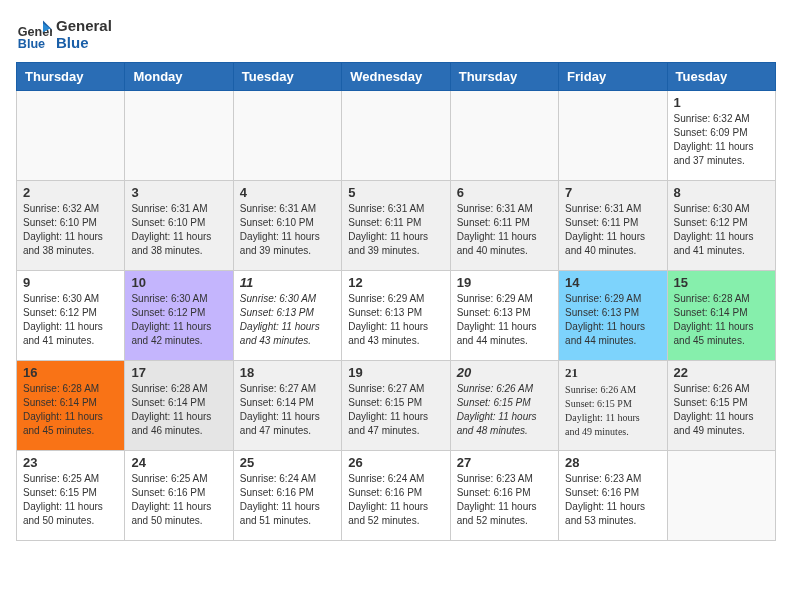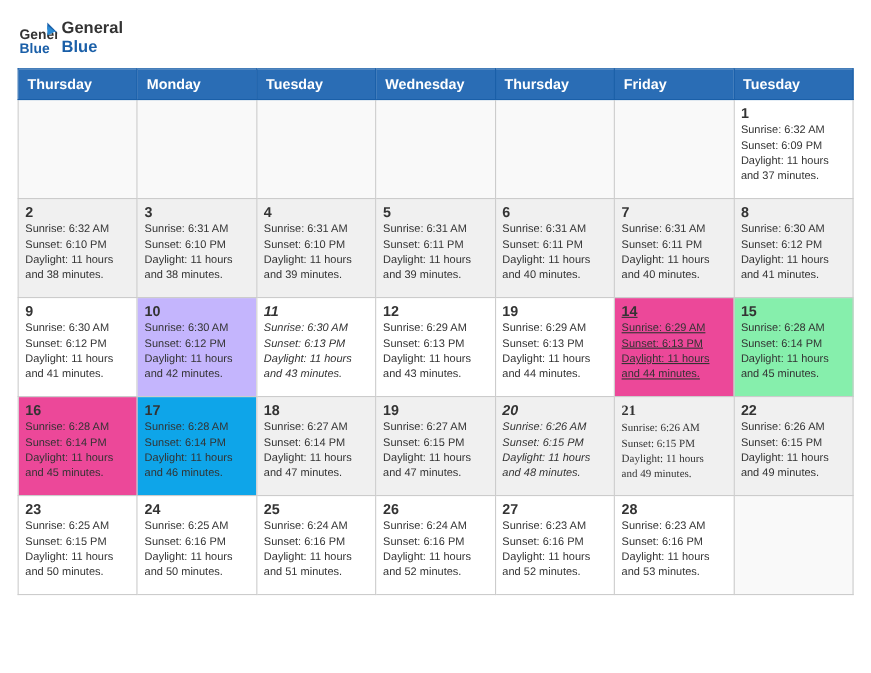--- a/index.html
+++ b/index.html
@@ -216,44 +216,44 @@
 Daylight: 11 hours
 and 43 minutes.</div>
         </td>
         <td style="background: rgb(255, 255, 255);">
           <span class="day-number">19</span>
           <div class="day-info" style="white-space: pre-line;">Sunrise: 6:29 AM
 Sunset: 6:13 PM
 Daylight: 11 hours
 and 44 minutes.</div>
         </td>
-        <td style="background: #ec4899; text-decoration: underline;">
+        <td style="background: #7dd3fc;">
           <span class="day-number">14</span>
           <div class="day-info" style="white-space: pre-line;">Sunrise: 6:29 AM
 Sunset: 6:13 PM
 Daylight: 11 hours
 and 44 minutes.</div>
         </td>
         <td style="background: #86efac;">
           <span class="day-number">15</span>
           <div class="day-info" style="white-space: pre-line;">Sunrise: 6:28 AM
 Sunset: 6:14 PM
 Daylight: 11 hours
 and 45 minutes.</div>
         </td>
       </tr>
       <tr>
-        <td style="background: #ec4899;">
+        <td style="background: #f97316;">
           <span class="day-number">16</span>
           <div class="day-info" style="white-space: pre-line;">Sunrise: 6:28 AM
 Sunset: 6:14 PM
 Daylight: 11 hours
 and 45 minutes.</div>
         </td>
-        <td style="background: #0ea5e9; margin-left: 44px;">
+        <td style="background: #e5e5e5; margin-left: 44px;">
           <span class="day-number">17</span>
           <div class="day-info" style="white-space: pre-line;">Sunrise: 6:28 AM
 Sunset: 6:14 PM
 Daylight: 11 hours
 and 46 minutes.</div>
         </td>
         <td style="background: rgb(240, 240, 240);">
           <span class="day-number">18</span>
           <div class="day-info" style="white-space: pre-line;">Sunrise: 6:27 AM
 Sunset: 6:14 PM

